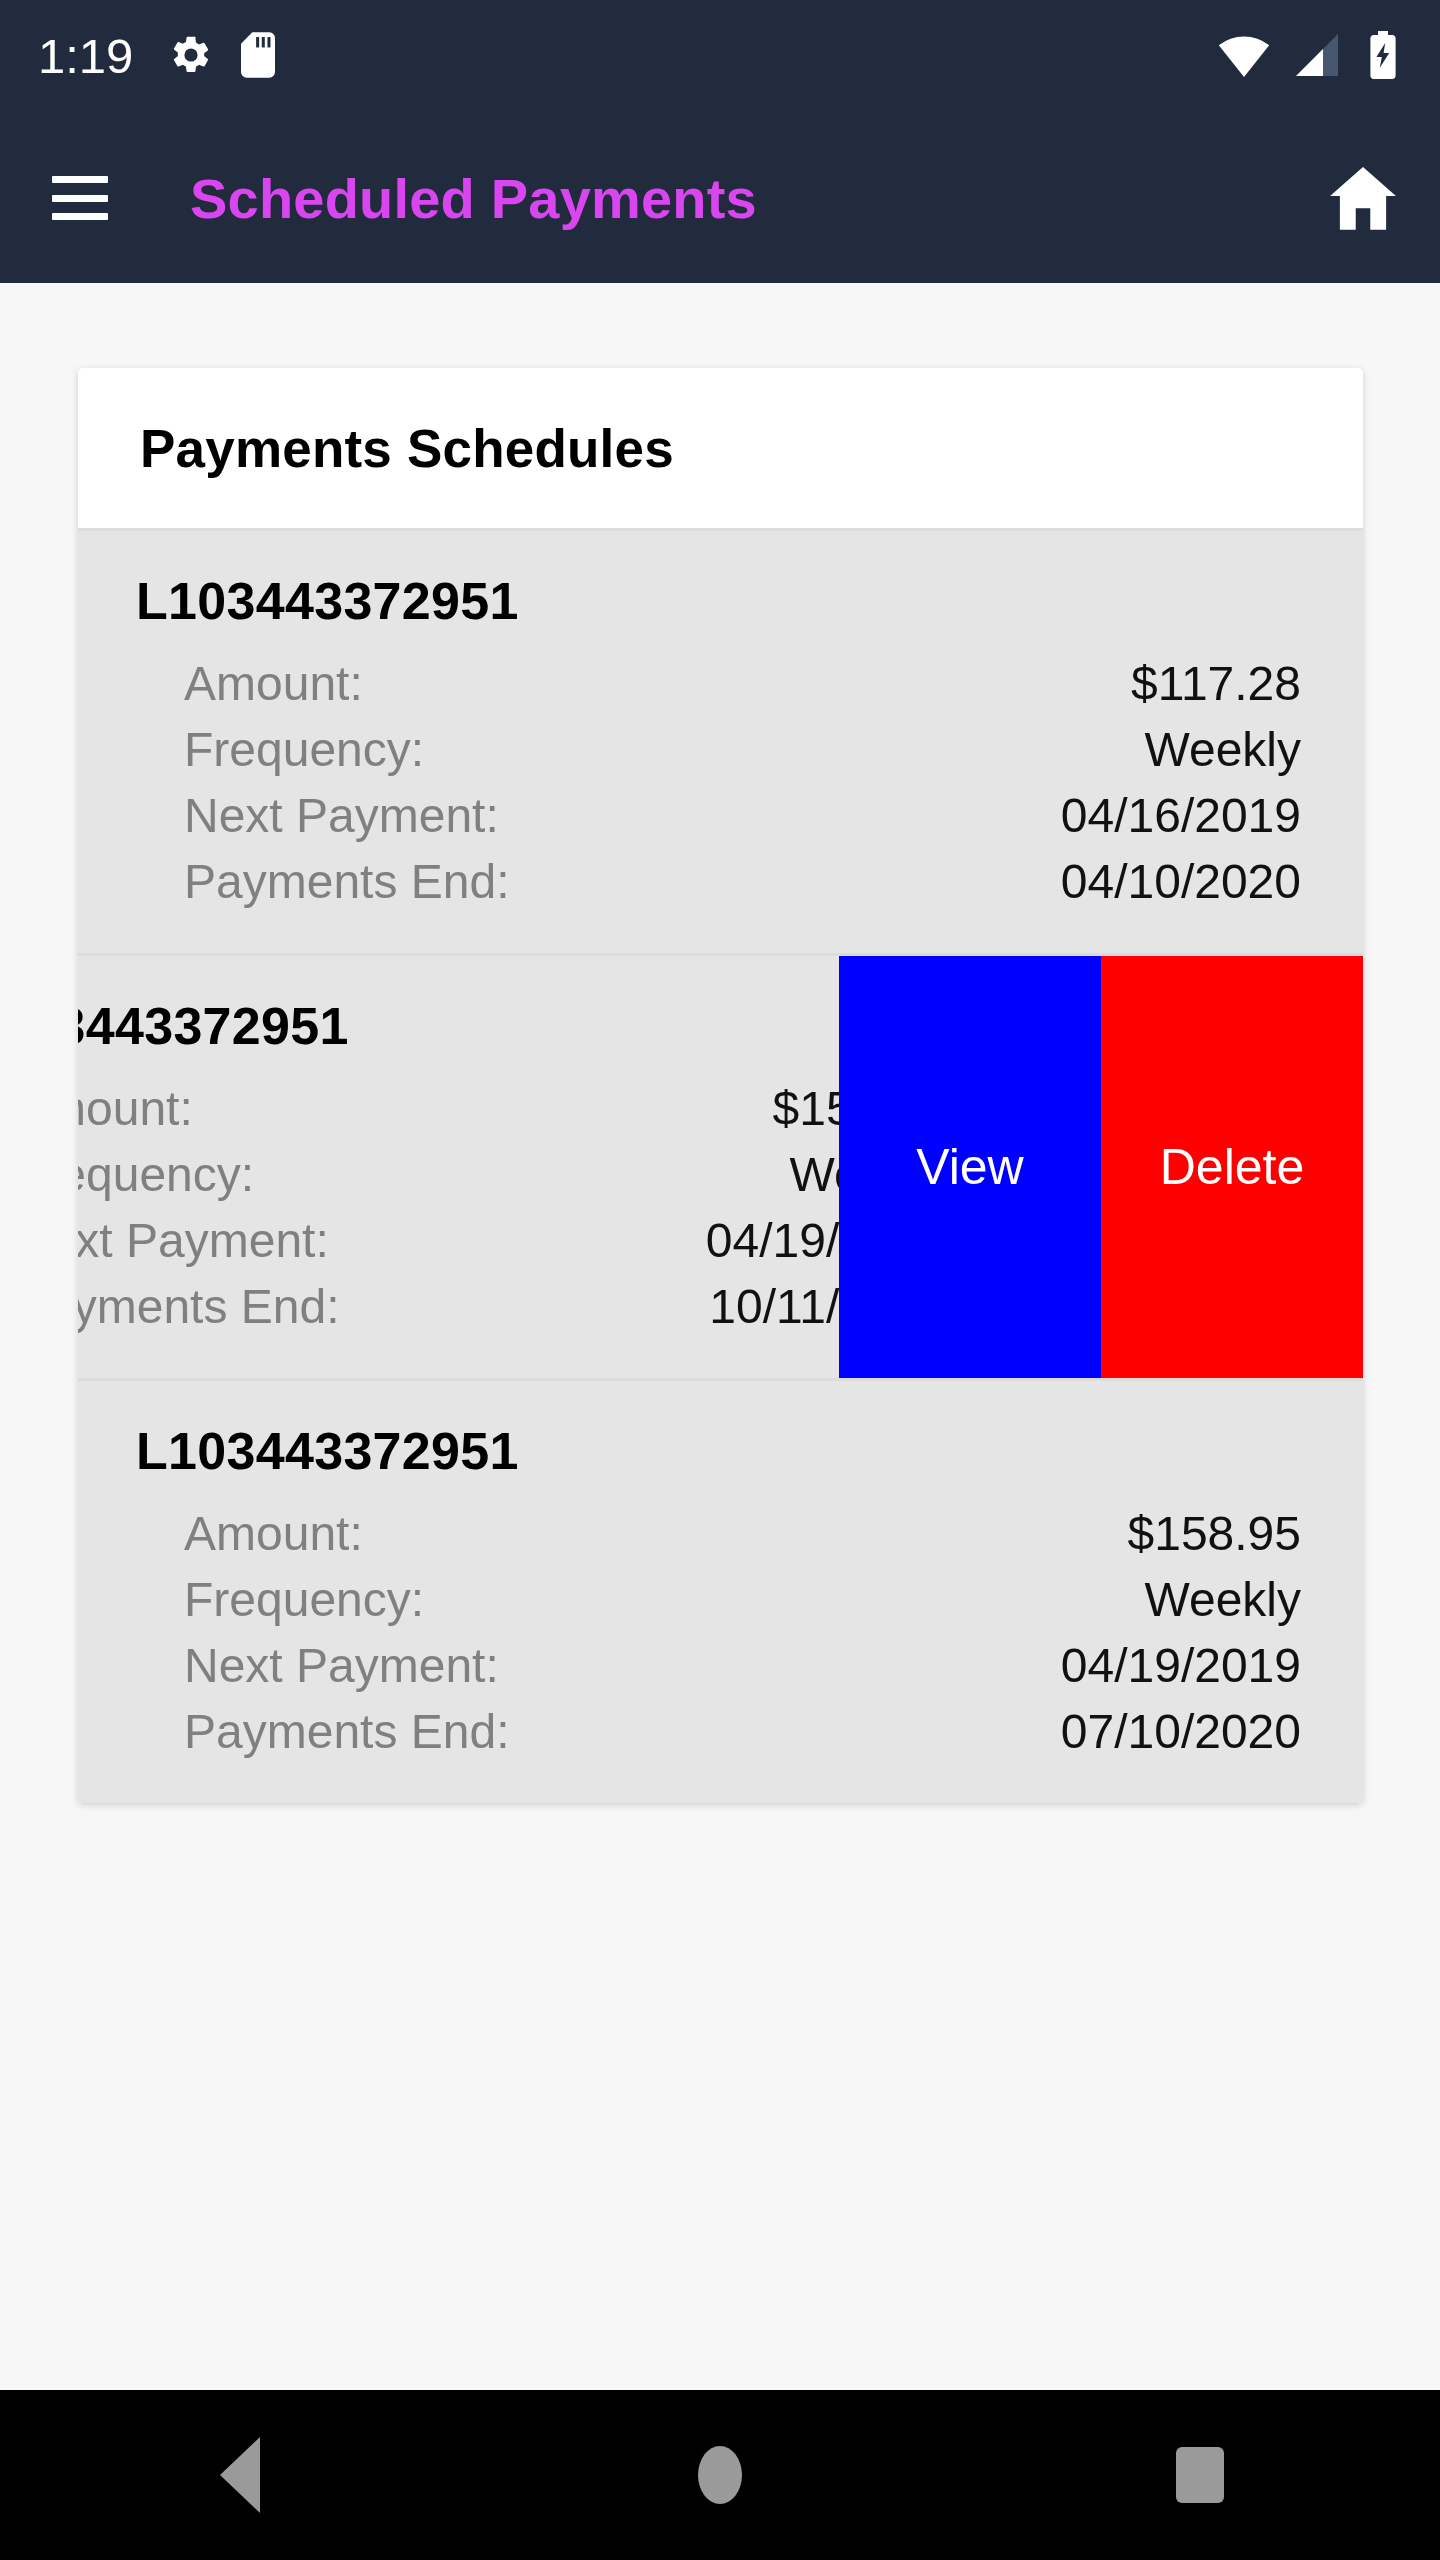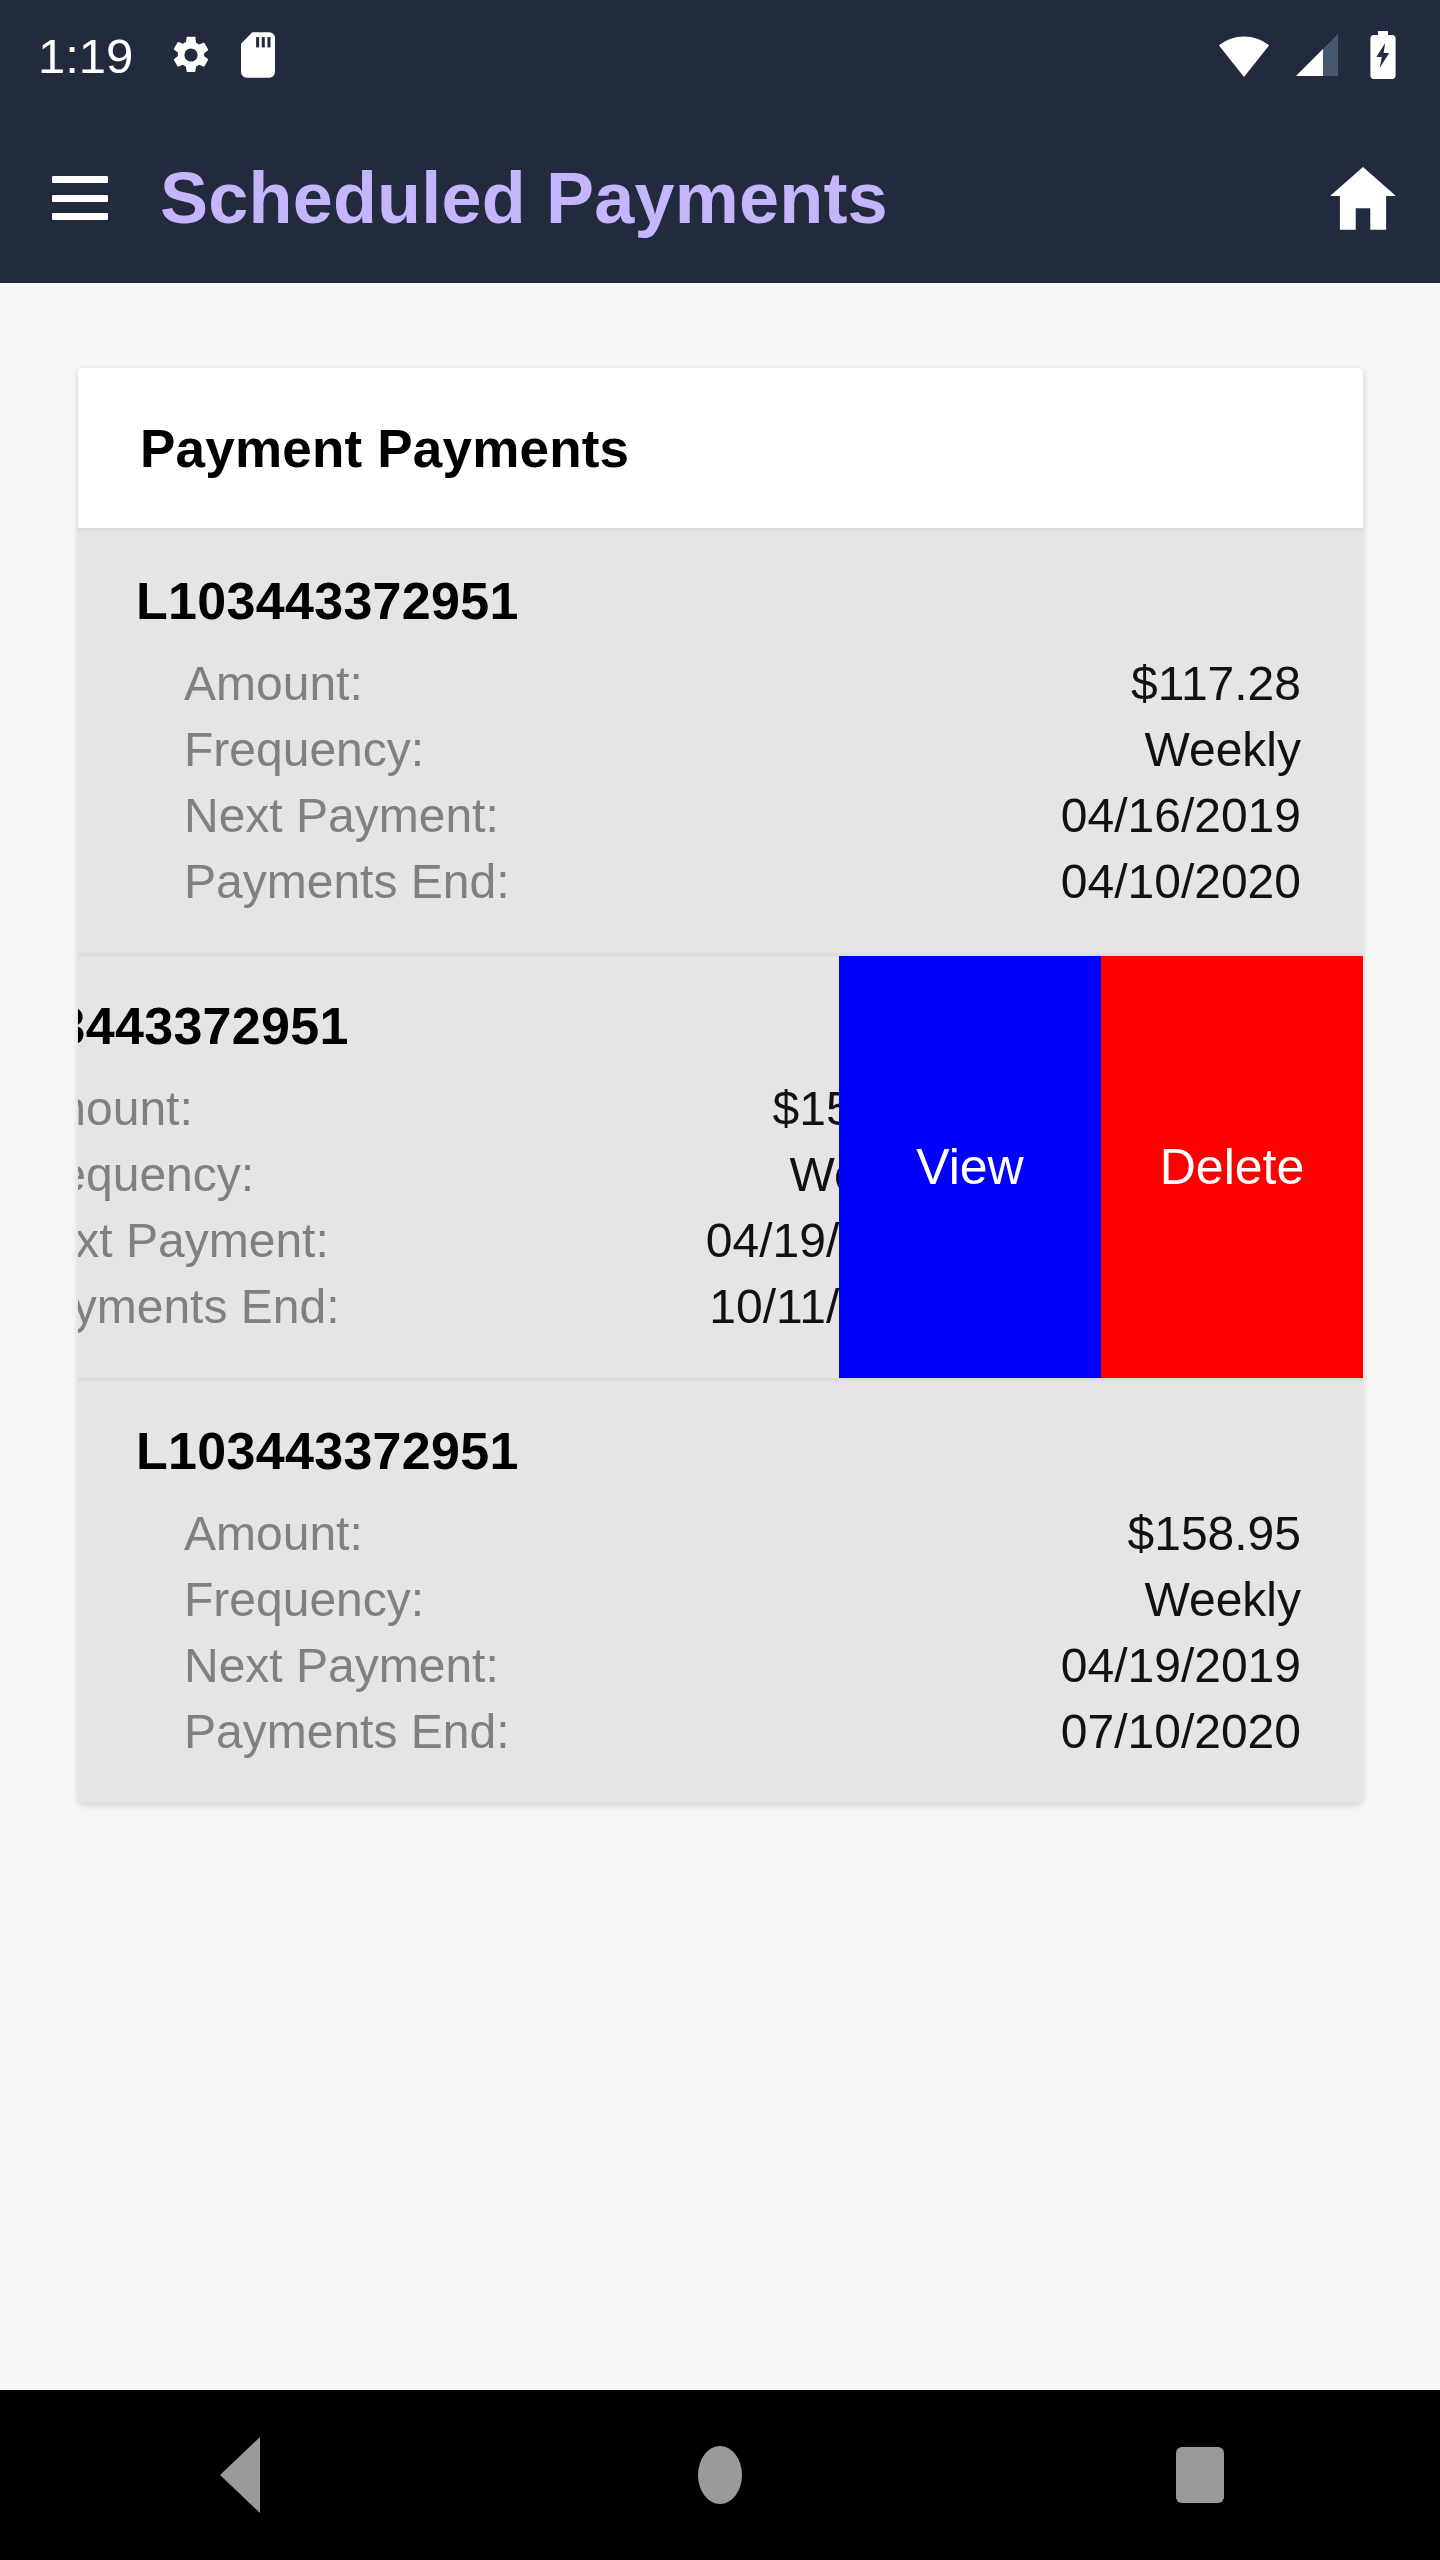--- a/index.html
+++ b/index.html
@@ -26,22 +26,22 @@
   
   .appbar{
     position:absolute; top:113px; left:0; width:1440px; height:170px;
     background:#222b3d; display:flex; align-items:center;
     padding:0 34px 0 52px;
   }
   .hamburger{ width:56px; height:44px; display:flex; flex-direction:column;
               justify-content:space-between; cursor:pointer; }
   .hamburger span{ display:block; height:7px; background:#ffffff; border-radius:1px; }
   .appbar-title{
-    color:#c4b5fd; font-size:72px; font-weight:700; letter-spacing:0.2px;
-    margin-left:52px; white-space:nowrap;
+    color:#d946ef; font-size:56px; font-weight:700; letter-spacing:0.2px;
+    margin-left:82px; white-space:nowrap;
   }
   .appbar-spacer{ flex:1 1 auto; }
   .home-btn{ width:86px; height:86px; display:flex; align-items:center; justify-content:center; }
 
   
   .card{
     position:absolute; left:78px; top:368px; width:1285px;
     background:#ffffff;
     border-radius:5px;
     box-shadow:0 2px 7px rgba(0,0,0,0.16);
@@ -167,21 +167,21 @@
     <div class="home-btn">
       <svg width="76" height="76" viewBox="0 0 24 24" fill="#ffffff">
         <path d="M12 2.2 1.6 11.4h3.1V22h5V15.2h4.6V22h5V11.4h3.1L12 2.2z"></path>
       </svg>
     </div>
   </div>
 
   <div class="card">
 
     <div class="card-header">
-      <div class="card-header-title">Payment Payments</div>
+      <div class="card-header-title">Payments Schedules</div>
     </div>
 
     <div class="sched-row">
       <div class="row-body">
         <div class="row-ref">L103443372951</div>
         <div class="kv-list">
           <div class="kv">
             <span class="kv-label">Amount:</span>
             <span class="kv-value">$117.28</span>
           </div>

